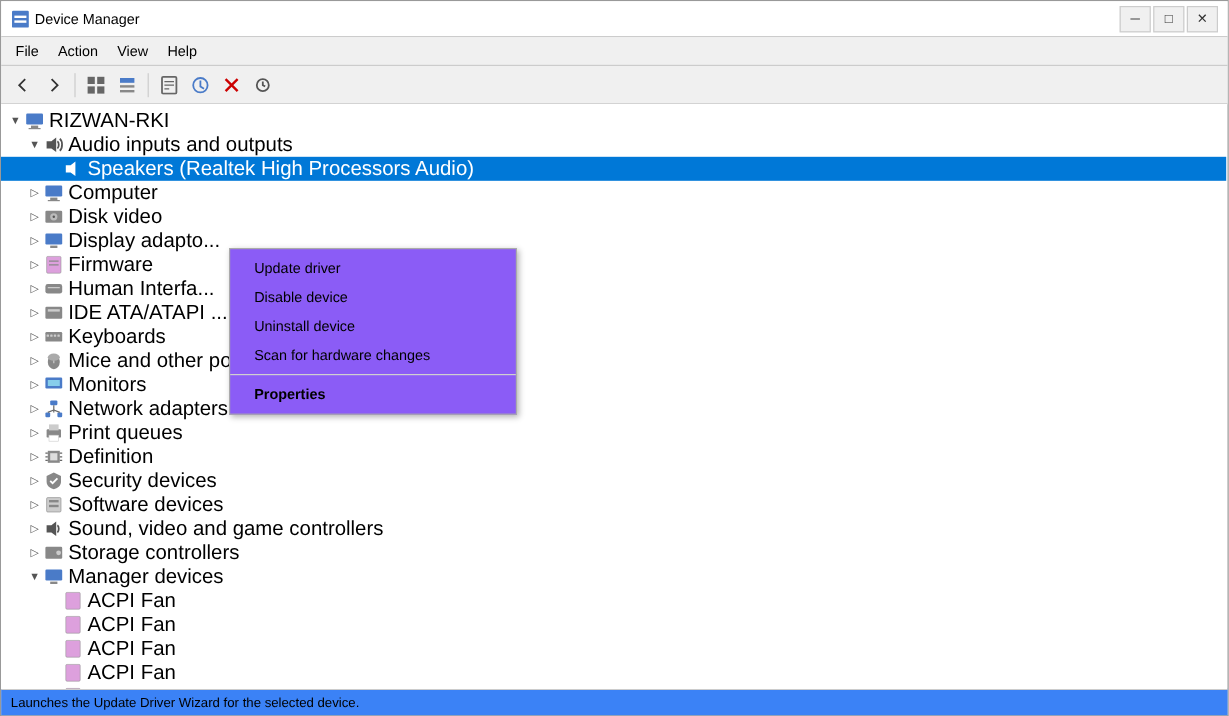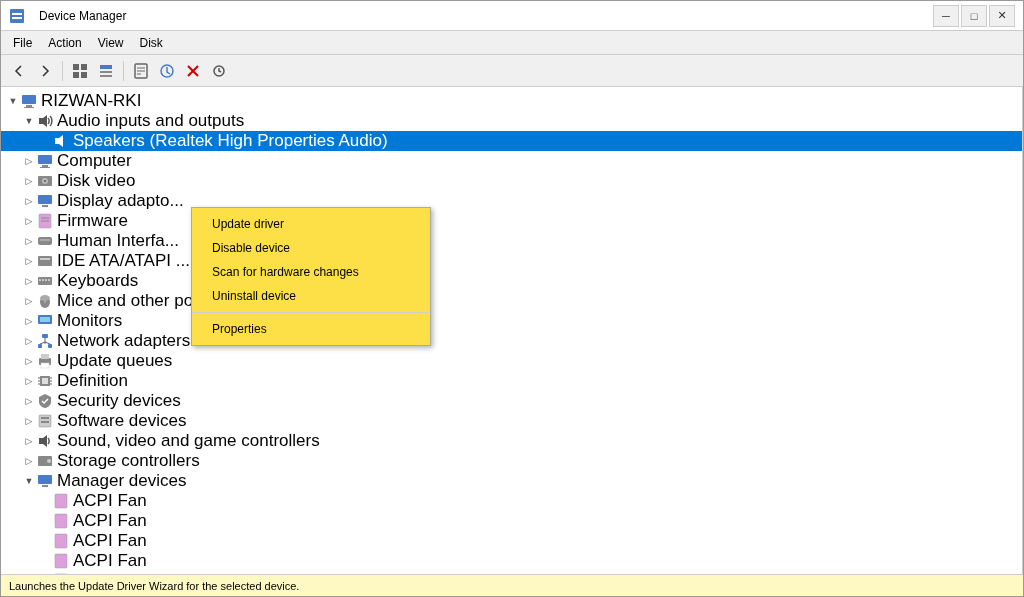--- a/index.html
+++ b/index.html
@@ -29,21 +29,21 @@
       display: flex;
       align-items: center;
       padding: 0 8px;
       border-bottom: 1px solid #ccc;
       justify-content: space-between;
     }
 
     .title-bar-left {
       display: flex;
       align-items: center;
-      gap: 14px;
+      gap: 4px;
     }
 
     .title-bar-icon {
       width: 16px;
       height: 16px;
     }
 
     .title-bar-title {
       font-size: 12px;
       color: #000;
@@ -190,49 +190,49 @@
     
     .indent-0 { padding-left: 4px; }
     .indent-1 { padding-left: 20px; }
     .indent-2 { padding-left: 36px; }
 
     
     .context-menu {
       position: absolute;
       top: 120px;
       left: 190px;
-      background: #fde047;
+      background: #8b5cf6;
       border: 1px solid #aaa;
       box-shadow: 2px 2px 5px rgba(0,0,0,0.3);
       min-width: 240px;
       z-index: 100;
       padding: 4px 0;
     }
 
     .context-menu-item {
       padding: 5px 20px;
       cursor: pointer;
       font-size: 12px;
       color: #000;
       display: flex;
       align-items: center;
     }
 
-    .context-menu-item.bold { font-weight: normal; }
+    .context-menu-item.bold { font-weight: bold; }
 
     .context-menu-separator {
       height: 1px;
       background: #d0d0d0;
       margin: 4px 0;
     }
 
     
     .status-bar {
       height: 22px;
-      background: #fef9c3;
+      background: #3b82f6;
       border-top: 1px solid #ccc;
       display: flex;
       align-items: center;
       padding: 0 8px;
       font-size: 11px;
       color: #000;
     }
   </style>
 </head>
 <body>
@@ -254,21 +254,21 @@
       <button class="title-btn">─</button>
       <button class="title-btn">□</button>
       <button class="title-btn close">✕</button>
     </div>
   </div>
 
   <div class="menu-bar">
     <div class="menu-item">File</div>
     <div class="menu-item">Action</div>
     <div class="menu-item">View</div>
-    <div class="menu-item">Disk</div>
+    <div class="menu-item">Help</div>
   </div>
 
   <div class="toolbar">
     <button class="toolbar-btn" title="Back">
       <svg width="16" height="16" viewBox="0 0 16 16">
           <path d="M10 3L5 8l5 5" stroke="#333" stroke-width="1.5" fill="none"></path>
         </svg>
     </button>
     <button class="toolbar-btn" title="Forward">
       <svg width="16" height="16" viewBox="0 0 16 16">
@@ -348,21 +348,21 @@
         <span class="tree-label">Audio inputs and outputs</span>
       </div>
 
       <div class="tree-item indent-2 selected">
         <span class="tree-expand empty">▷</span>
         <span class="tree-icon">
           <svg width="16" height="16" viewBox="0 0 16 16">
             <polygon points="2,5 6,5 10,2 10,14 6,11 2,11" fill="#fff"></polygon>
           </svg>
         </span>
-        <span class="tree-label">Speakers (Realtek High Properties Audio)</span>
+        <span class="tree-label">Speakers (Realtek High Processors Audio)</span>
       </div>
 
       <div class="tree-item indent-1">
         <span class="tree-expand">▷</span>
         <span class="tree-icon">
           <svg width="16" height="16" viewBox="0 0 16 16">
             <rect x="1" y="2" width="14" height="9" rx="1" fill="#4a7bc8"></rect>
             <rect x="5" y="12" width="6" height="2" fill="#888"></rect>
             <rect x="3" y="14" width="10" height="1" fill="#888"></rect>
           </svg>
@@ -481,21 +481,21 @@
 
       <div class="tree-item indent-1">
         <span class="tree-expand">▷</span>
         <span class="tree-icon">
           <svg width="16" height="16" viewBox="0 0 16 16">
             <rect x="2" y="5" width="12" height="7" rx="1" fill="#888"></rect>
             <rect x="4" y="1" width="8" height="5" fill="#ccc"></rect>
             <rect x="4" y="10" width="8" height="5" fill="#fff" stroke="#ccc" stroke-width="0.5"></rect>
           </svg>
         </span>
-        <span class="tree-label">Update queues</span>
+        <span class="tree-label">Print queues</span>
       </div>
 
       <div class="tree-item indent-1">
         <span class="tree-expand">▷</span>
         <span class="tree-icon">
           <svg width="16" height="16" viewBox="0 0 16 16">
             <rect x="3" y="3" width="10" height="10" fill="#888"></rect>
             <rect x="5" y="5" width="6" height="6" fill="#ddd"></rect>
             <line x1="1" y1="5" x2="3" y2="5" stroke="#666" stroke-width="1"></line>
             <line x1="1" y1="8" x2="3" y2="8" stroke="#666" stroke-width="1"></line>
@@ -615,24 +615,24 @@
       </div>
 
       <div class="context-menu">
         <div class="context-menu-item">
           <span>Update driver</span>
         </div>
         <div class="context-menu-item">
           <span>Disable device</span>
         </div>
         <div class="context-menu-item">
-          <span>Scan for hardware changes</span>
+          <span>Uninstall device</span>
         </div>
         <div class="context-menu-item">
-          <span>Uninstall device</span>
+          <span>Scan for hardware changes</span>
         </div>
         <div class="context-menu-separator"></div>
         <div class="context-menu-item bold">
           <span>Properties</span>
         </div>
       </div>
 
     </div>
   </div>
 

